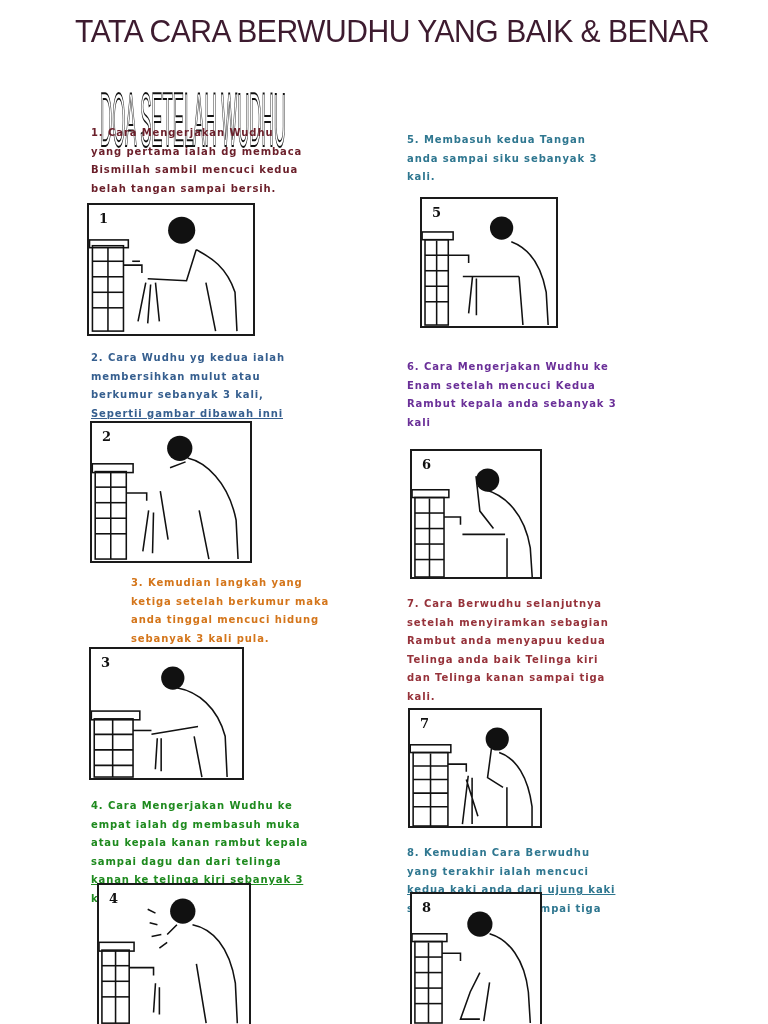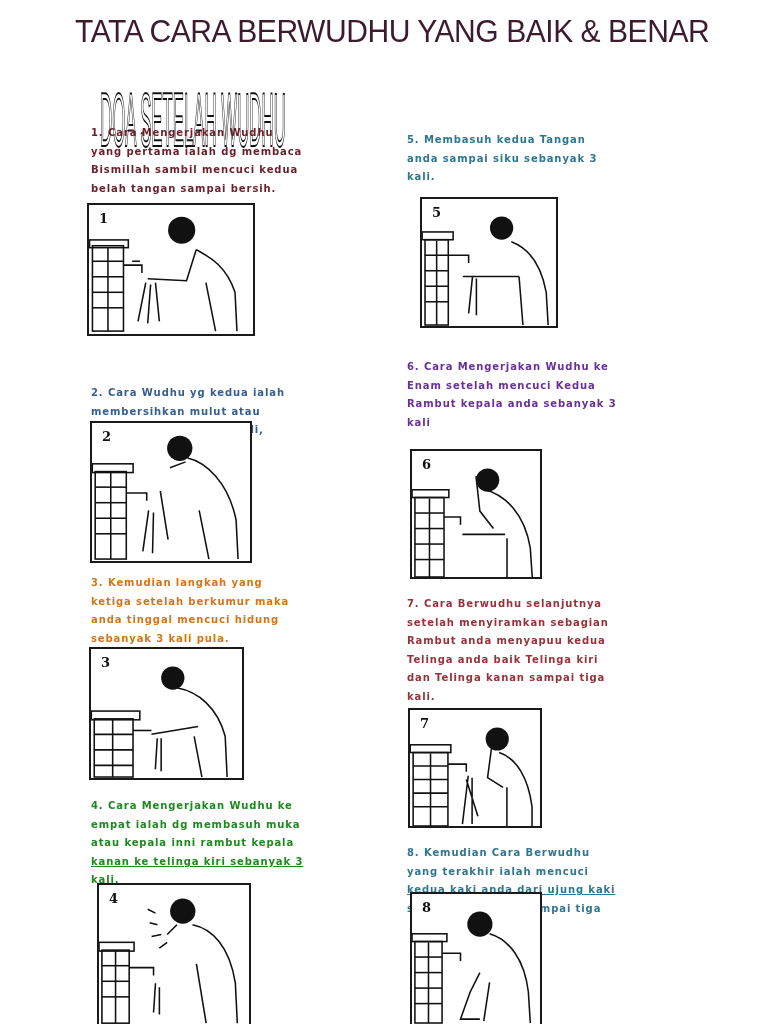--- a/index.html
+++ b/index.html
@@ -18,21 +18,21 @@
   .step-text {
     position:absolute; font-family:"DejaVu Sans", sans-serif; font-weight:bold;
     font-size:10px; line-height:18.6px; letter-spacing:0.9px; text-align:justify;
     margin:0;
   }
   .step-text.last-left { text-align-last:left; }
   .c-maroon { color:#6b1f2a; }
   .c-teal { color:#2f7790; }
   .c-blue { color:#365f8f; }
   .c-purple { color:#6a2f98; }
-  .c-orange { color:#d4751a; }
+  .c-orange { color:#d4751a;margin-left:40px; }
   .c-brick { color:#96323a; }
   .c-green { color:#1e8a1e; }
   .underline { text-decoration:underline; }
   .figure {
     position:absolute; background:#fff; border:2px solid #1a1a1a; box-sizing:border-box; overflow:hidden;
   }
   .figure svg { position:absolute; left:0; top:0; width:100%; height:100%; }
   .fig-num {
     position:absolute; left:10px; top:6px; font-family:"DejaVu Serif", serif; font-weight:bold; font-size:13px; color:#111;
   }
@@ -62,24 +62,25 @@
         <line x1="19" y1="44" x2="19" y2="130"></line>
       <path d="M35 62 H54 V70"></path>
         <line x1="44" y1="58" x2="52" y2="58"></line>
       <path d="M58 80 L50 120 M63 82 L60 122 M68 80 L72 120"></path>
       <path d="M110 46 C120 52,140 60,150 90 L152 130 M110 46 L100 78 L60 76 M120 80 L130 130"></path>
     </g>
     <ellipse cx="95" cy="26" rx="14" ry="14" fill="#111"></ellipse>
   </svg>
 </div>
 
-<div class="step-text c-blue last-left" style="left:91px; top:349px; width:272px;margin-top:35px;">
+<div class="step-text c-blue last-left" style="left:91px; top:349px; width:272px;">
   <div>2. Cara Wudhu yg kedua ialah</div>
   <div>membersihkan mulut atau</div>
   <div>berkumur sebanyak 3 kali,</div>
+  <div class="underline">Sepertii gambar dibawah inni</div>
 </div>
 <div class="figure" style="left:90px; top:421px; width:162px; height:142px;">
   <span class="fig-num">2</span>
   <svg viewBox="0 0 162 142">
     <g stroke="#111" stroke-width="1.6" fill="none">
       <rect x="3" y="50" width="32" height="90"></rect>
         <rect x="0" y="42" width="42" height="9"></rect>
       <line x1="3" y1="66" x2="35" y2="66"></line>
         <line x1="3" y1="82" x2="35" y2="82"></line>
         <line x1="3" y1="98" x2="35" y2="98"></line>
@@ -113,21 +114,22 @@
       <path d="M68 92 L66 124 M72 92 L72 126"></path>
       <path d="M88 40 C110 44,130 60,138 90 L140 132 M110 80 L62 88 M106 90 L114 132"></path>
     </g>
     <ellipse cx="84" cy="30" rx="12" ry="12" fill="#111"></ellipse>
   </svg>
 </div>
 
 <div class="step-text c-green" style="left:91px; top:797px; width:272px;">
   <div>4. Cara Mengerjakan Wudhu ke</div>
   <div>empat ialah dg membasuh muka</div>
-  <div>atau kepala inni rambut kepala</div>
+  <div>atau kepala kanan rambut kepala</div>
+  <div>sampai dagu dan dari telinga</div>
   <div class="underline">kanan ke telinga kiri sebanyak 3</div>
   <div>kali.</div>
 </div>
 <div class="figure" style="left:97px; top:883px; width:154px; height:141px; border-bottom:none;">
   <span class="fig-num">4</span>
   <svg viewBox="0 0 154 141">
     <g stroke="#111" stroke-width="1.6" fill="none">
       <rect x="3" y="66" width="28" height="75"></rect>
         <rect x="0" y="58" width="36" height="9"></rect>
       <line x1="3" y1="82" x2="31" y2="82"></line>

